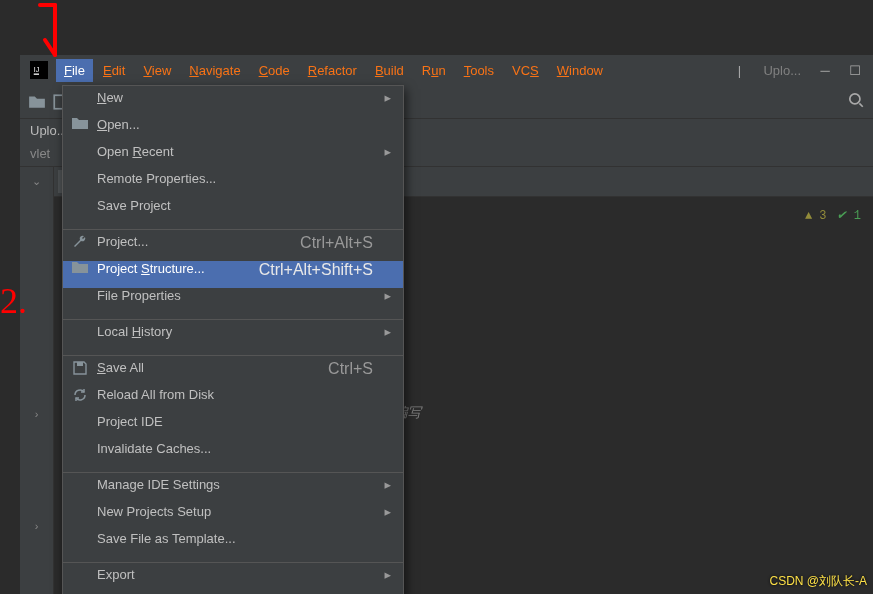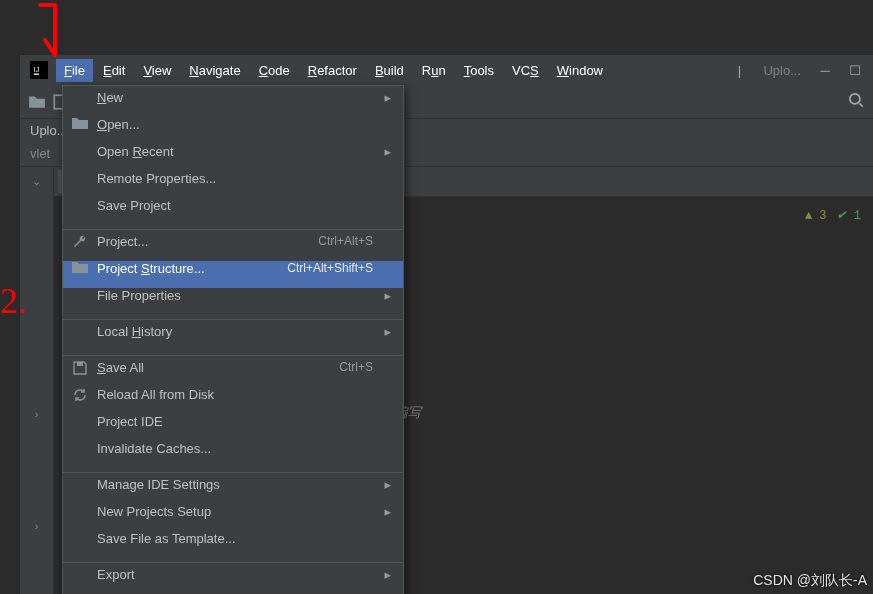--- a/index.html
+++ b/index.html
@@ -1,21 +1,21 @@
 <!DOCTYPE html>
 <html><head>
 <meta charset="utf-8">
 <style>
   * { margin: 0; padding: 0; box-sizing: border-box; }
   body { font-family: "Segoe UI", Arial, sans-serif; background: #2b2b2b; color: #bbbbbb; font-size: 13px; overflow: hidden; width: 873px; height: 594px; position: relative; }
   .window { position: absolute; left: 20px; top: 55px; width: 853px; height: 539px; background: #3c3f41; display: flex; flex-direction: column; }
   .menubar { display: flex; align-items: center; height: 30px; padding: 0 4px; background: #3c3f41; gap: 2px; }
   .app-icon { width: 18px; height: 18px; background: #000; margin: 0 6px; display:flex; align-items:center; justify-content:center; }
   .app-icon svg { width:14px; height:14px; }
-  .menubar-item { padding: 4px 8px; color: #ffffff; cursor: default; }
+  .menubar-item { padding: 4px 8px; color: #f97316; cursor: default; }
   .menubar-item.active { background: #4b6eaf; color: #fff; }
   .menubar-item .ul { text-decoration: underline; }
   .menubar-spacer { flex: 1; }
   .config-label { color:#808080; padding: 0 8px; }
   .win-btn { width: 28px; height:20px; display:flex; align-items:center; justify-content:center; color:#a9a9a9; }
   .toolbar { display:flex; align-items:center; height: 34px; background:#3c3f41; border-bottom:1px solid #323232; padding: 0 8px; gap:10px; }
   .toolbar-left { display:flex; gap:6px; align-items:center; }
   .tbicon { width:18px; height:18px; display:flex; align-items:center; justify-content:center; }
   .project-label { color:#bbbbbb; padding-left:4px; }
   .toolbar-mid { flex:1; display:flex; align-items:center; gap:8px; }
@@ -44,29 +44,29 @@
   .ok-ico { color:#499c54; }
   .search-icon { margin-left:auto; }
   
   .dropdown { position:absolute; left:62px; top:85px; width:342px; background:#3c3f41; border:1px solid #555; box-shadow:2px 4px 10px rgba(0,0,0,0.6); z-index:100; padding:4px 0; }
   .menu-row { display:flex; height:27px; padding:0 12px 0 8px; gap:8px; color:#c0c0c0; }
   .menu-row.hovered { background:#4b6eaf; color:#fff; }
   .menu-row .mi-icon { width:18px; display:flex; justify-content:center; color:#9aa0a6; }
   .menu-row.hovered .mi-icon { color:#fff; }
   .menu-row .mi-label { flex:1; }
   .menu-row .mi-label .ul { text-decoration: underline; }
-  .menu-row .mi-shortcut { color:#999; font-size:12px; }
+  .menu-row .mi-shortcut { color:#999; font-size:16px; }
   .menu-row.hovered .mi-shortcut { color:#e8e8e8; }
   .menu-row .mi-sub { color:#999; width:10px; text-align:right;}
   .menu-sep { height:1px; background:#555; margin:4px 0; }
   .folder-svg { width:16px; height:12px; }
   
   .annot-1 { position:absolute; left:35px; top:0; width:40px; height:65px; pointer-events:none; z-index:200;}
   .annot-2 { position:absolute; left:0; top:280px; color:#ff0000; font-size:36px; font-family: "Comic Sans MS", cursive; z-index:200; }
-  .watermark { position:absolute; right:6px; bottom:4px; color:#e5e5e5; font-size:14px; text-shadow:0 0 3px #000; z-index:150;}
+  .watermark { position:absolute; right:6px; bottom:4px; color:#fde047; font-size:12px; text-shadow:0 0 3px #000; z-index:150;}
   .norm { font-style: normal; }
 </style>
 </head>
 <body>
 
 <div class="annot-1">
   <svg viewBox="0 0 40 65" stroke="#ff0000" stroke-width="4" fill="none" stroke-linecap="round">
     <path d="M20 5 L20 55"></path>
     <path d="M20 55 L10 40"></path>
     <path d="M5 5 L20 5"></path>

